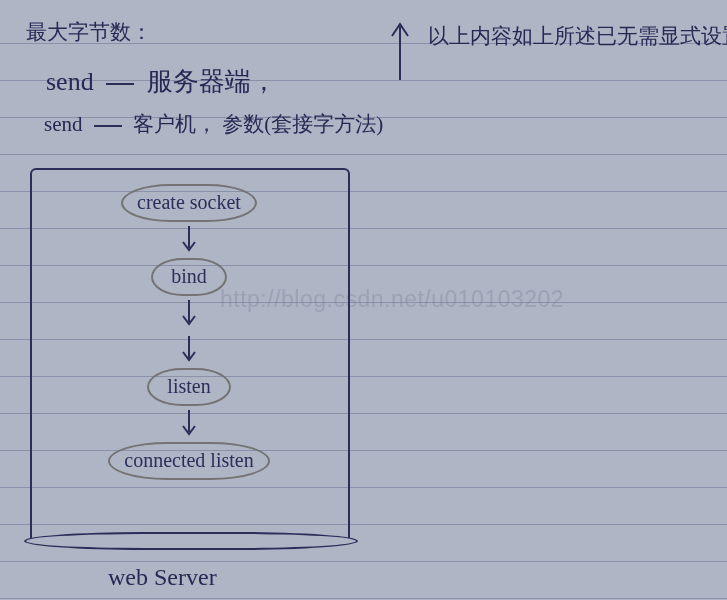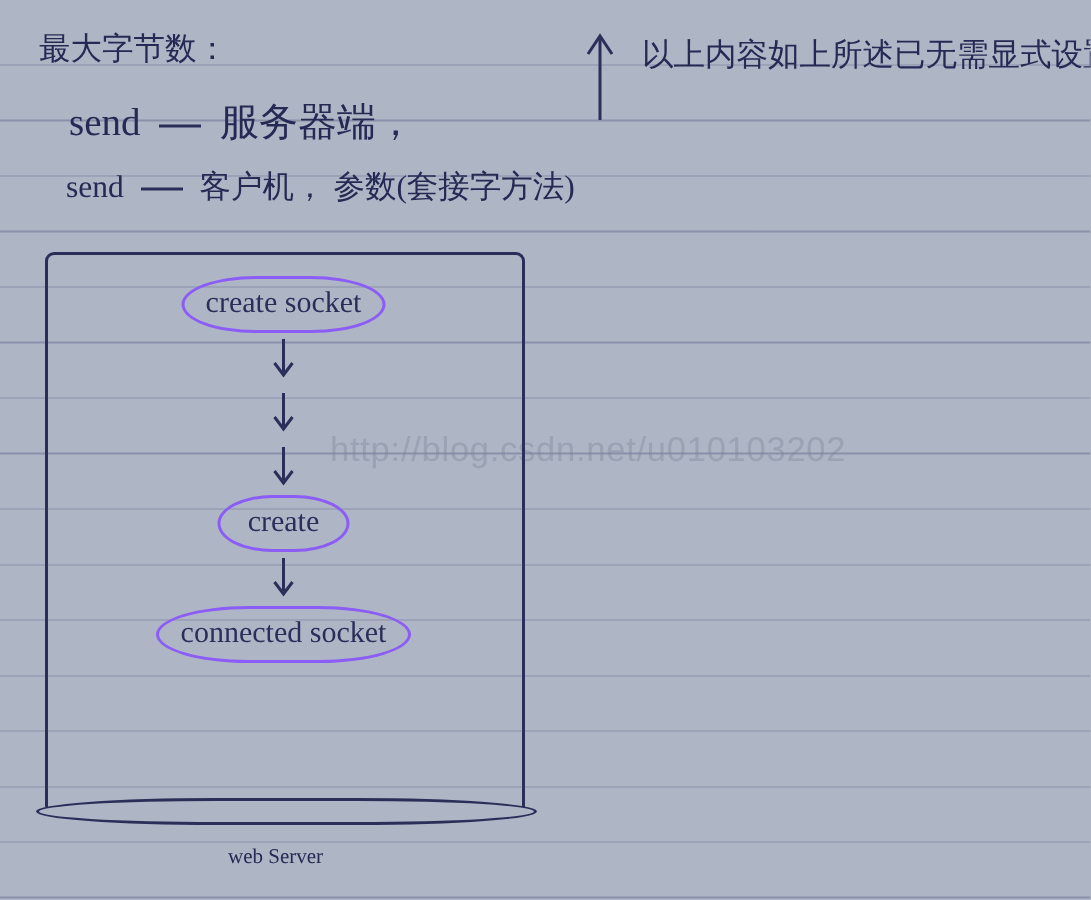--- a/index.html
+++ b/index.html
@@ -86,39 +86,38 @@
   .flow {
     position: absolute;
     top: 16px;
     left: 0;
     width: 318px;
     display: flex;
     flex-direction: column;
     align-items: center;
   }
   .bubble {
-    border: 2px solid #8b5cf6;
+    border: 2px solid #737373;
     border-radius: 50% / 60%;
     padding: 4px 18px 6px 18px;
     font-size: 20px;
     line-height: 24px;
     background: transparent;
     text-align: center;
   }
   .bubble.wide { border-radius: 40% / 55%; padding: 4px 14px 6px 14px; }
   .flow-arrow {
     margin: 4px 0 4px 0;
   }
   .flow-arrow svg { display:block; overflow: visible; }
   .caption {
     position: absolute;
     top: 564px;
     left: 108px;
-    font-size: 14px;
-    margin-left: 44px;
+    font-size: 24px;
   }
 </style>
 </head>
 <body>
 
 <div class="paper-lines"></div>
 
 <div class="watermark">http://blog.csdn.net/u010103202</div>
 
 <div class="note-text ink t1">最大字节数：</div>
@@ -150,36 +149,37 @@
   <div class="box-base"></div>
 
   <div class="flow">
     <div class="bubble wide">create socket</div>
     <div class="flow-arrow">
       <svg width="14" height="28">
           <line x1="7" y1="0" x2="7" y2="22" stroke="#2a2f5a" stroke-width="2"></line>
           <polyline points="1,16 7,24 13,16" fill="none" stroke="#2a2f5a" stroke-width="2"></polyline>
         </svg>
     </div>
+    <div class="bubble">bind</div>
     <div class="flow-arrow">
       <svg width="14" height="28">
           <line x1="7" y1="0" x2="7" y2="22" stroke="#2a2f5a" stroke-width="2"></line>
           <polyline points="1,16 7,24 13,16" fill="none" stroke="#2a2f5a" stroke-width="2"></polyline>
         </svg>
     </div>
     <div class="flow-arrow">
       <svg width="14" height="28">
           <line x1="7" y1="0" x2="7" y2="22" stroke="#2a2f5a" stroke-width="2"></line>
           <polyline points="1,16 7,24 13,16" fill="none" stroke="#2a2f5a" stroke-width="2"></polyline>
         </svg>
     </div>
-    <div class="bubble">create</div>
+    <div class="bubble">listen</div>
     <div class="flow-arrow">
       <svg width="14" height="28">
           <line x1="7" y1="0" x2="7" y2="22" stroke="#2a2f5a" stroke-width="2"></line>
           <polyline points="1,16 7,24 13,16" fill="none" stroke="#2a2f5a" stroke-width="2"></polyline>
         </svg>
     </div>
-    <div class="bubble wide">connected socket</div>
+    <div class="bubble wide">connected listen</div>
   </div>
 </div>
 
 <div class="caption ink">web Server</div>
 
 </body></html>

